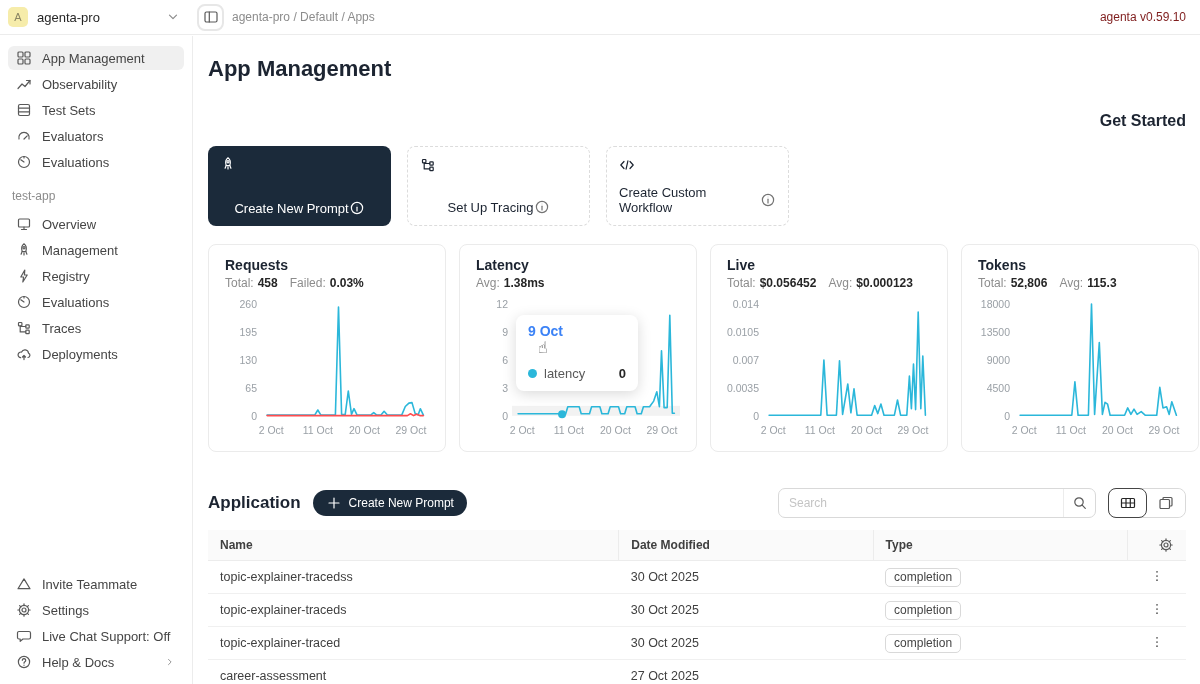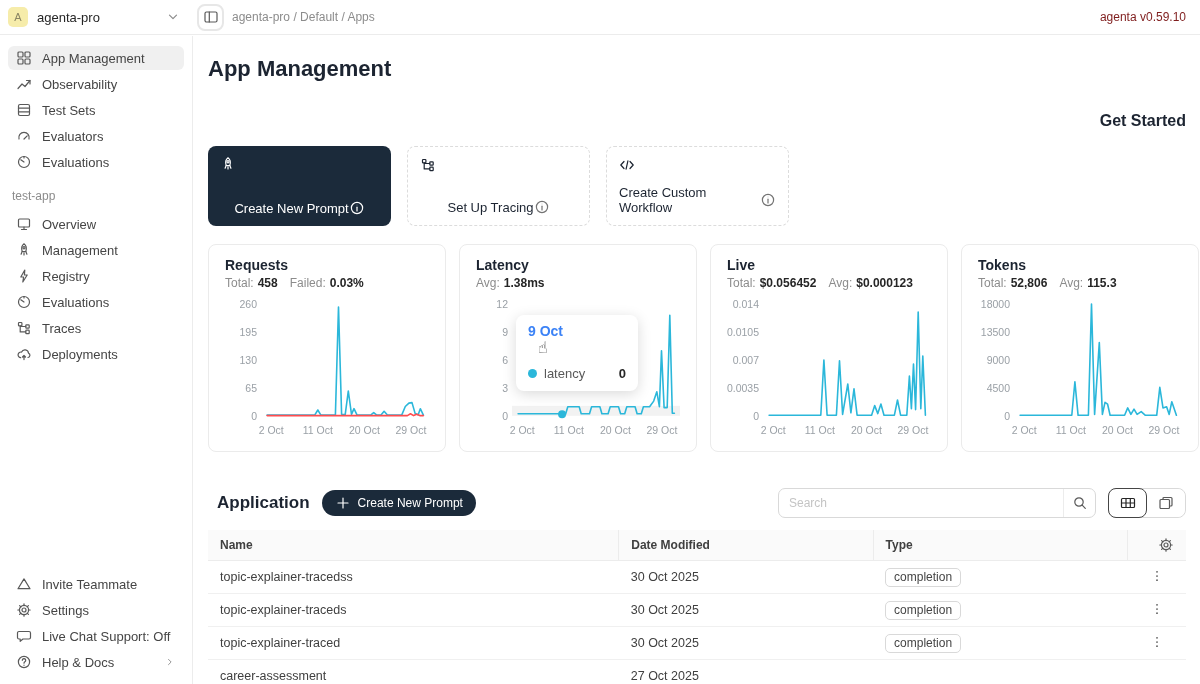--- a/index.html
+++ b/index.html
@@ -60,21 +60,21 @@
   .chart-tooltip { position:absolute; left:56px; top:70px; width:122px; background:#fff; border-radius:8px;
     box-shadow:0 3px 14px rgba(0,0,0,0.15); padding:8px 12px 10px; z-index:5; }
   .tt-date { font-size:14px; font-weight:600; color:#3b82f6; }
   .tt-cursor { position:absolute; left:22px; top:23px; font-size:16px; color:#4a4a4a;
     font-family:"DejaVu Sans",sans-serif; }
   .tt-row { display:flex; align-items:center; gap:7px; margin-top:27px; font-size:13px; color:#595959; }
   .tt-dot { width:9px; height:9px; border-radius:50%; flex:0 0 9px; }
   .tt-val { margin-left:auto; color:#262626; font-weight:600; }
 
   .app-row { display:flex; align-items:center; gap:12px; margin-top:36px; }
-  .app-title { font-size:17px; font-weight:600; color:#1c2431;margin-left:9px; }
+  .app-title { font-size:17px; font-weight:600; color:#1c2431; }
   .create-btn { display:flex; align-items:center; gap:7px; background:#1b2a3a; color:#fff; border:none;
     border-radius:13px; height:26px; padding:0 13px; font-size:12px; cursor:pointer;
     font-family:"Liberation Sans","DejaVu Sans",sans-serif; }
   .create-btn .ic { display:flex; }
   .search-box { margin-left:auto; display:flex; align-items:center; width:318px; height:30px;
     border:1px solid #d9d9d9; border-radius:7px; background:#fff; }
   .search-box input { flex:1; border:none; outline:none; background:transparent; padding:0 10px;
     font-size:12px; color:#262626; font-family:"Liberation Sans","DejaVu Sans",sans-serif; }
   .search-box input::placeholder { color:#c4c4c4; }
   .search-suffix { width:32px; height:100%; display:flex; align-items:center; justify-content:center;

